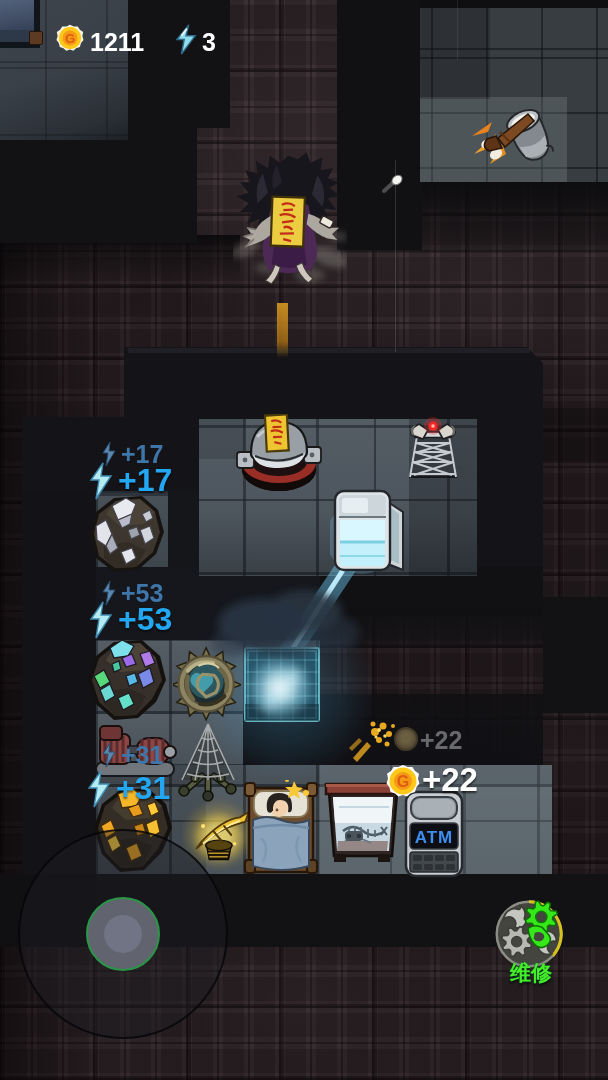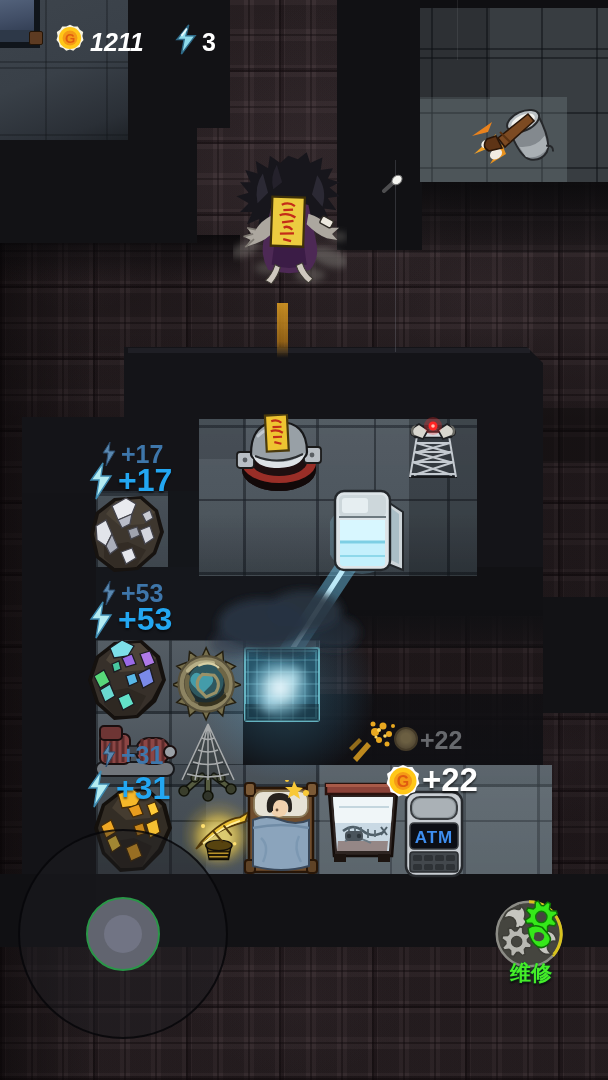--- a/index.html
+++ b/index.html
@@ -589,21 +589,21 @@
     </svg>
   <div class="ftxt" style="left:116px;top:770px;font-size:32px;color:#23a7f2;text-shadow:0 2px 2px rgba(0,0,0,.5);">+31</div>
 
   <svg class="abs" style="left:56px;top:24px;" width="28" height="28" viewBox="0 0 34 34">
     <path d="M17 1 L21.6 3.1 L26.4 2.9 L29 7 L33 9.8 L32 14.6 L33.4 19.4 L30.4 23.2 L29 28 L24.4 29.4 L21 32.6 L17 31 L12.4 32.6 L9 29.4 L4.6 28 L3.4 23.2 L0.6 19.4 L2 14.6 L1 9.8 L5 7 L7.6 2.9 L12.4 3.1 Z" fill="#f8f4e0"></path>
     <circle cx="17" cy="17" r="13.5" fill="#ffc718"></circle>
     <circle cx="17" cy="17" r="9" fill="#f59a16"></circle>
     <text x="17" y="23" font-family="Liberation Sans, sans-serif" font-size="16" font-weight="bold" fill="#e05c10" text-anchor="middle">G</text>
   </svg>
 
-  <div class="ftxt" style="left:90px;top:28px;font-size:25px;font-weight:600;color:#ffffff;font-style:italic;">1211</div>
+  <div class="ftxt" style="left:90px;top:28px;font-size:25px;font-weight:600;color:#ffffff;">1211</div>
 
   <svg class="abs" style="left:174px;top:24px;" width="24" height="31" viewBox="0 0 26 34">
     <path d="M16 1 L3 17 L11 17 L8 33 L23 13 L13 13 Z" fill="#8fdcec" stroke="#2e6a88" stroke-width="1.6"></path>
     <path d="M14 5 L8 13" stroke="#e8fafc" stroke-width="2"></path>
   </svg>
 
   <div class="ftxt" style="left:202px;top:28px;font-size:25px;font-weight:600;color:#ffffff;">3</div>
 
   <div class="abs" style="left:18px;top:829px;width:210px;height:210px;border-radius:50%;
     background:rgba(30,30,36,.42);border:2px solid rgba(5,5,8,.8);box-sizing:border-box;"></div>

